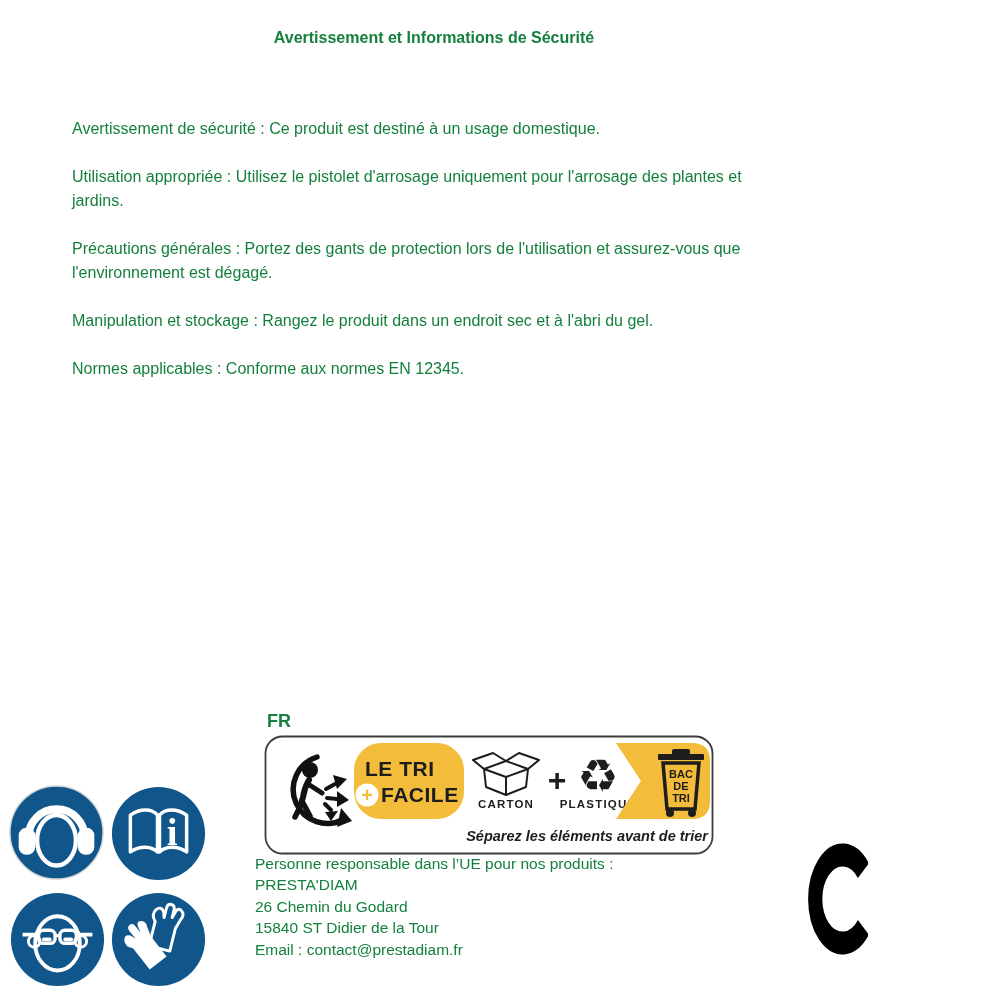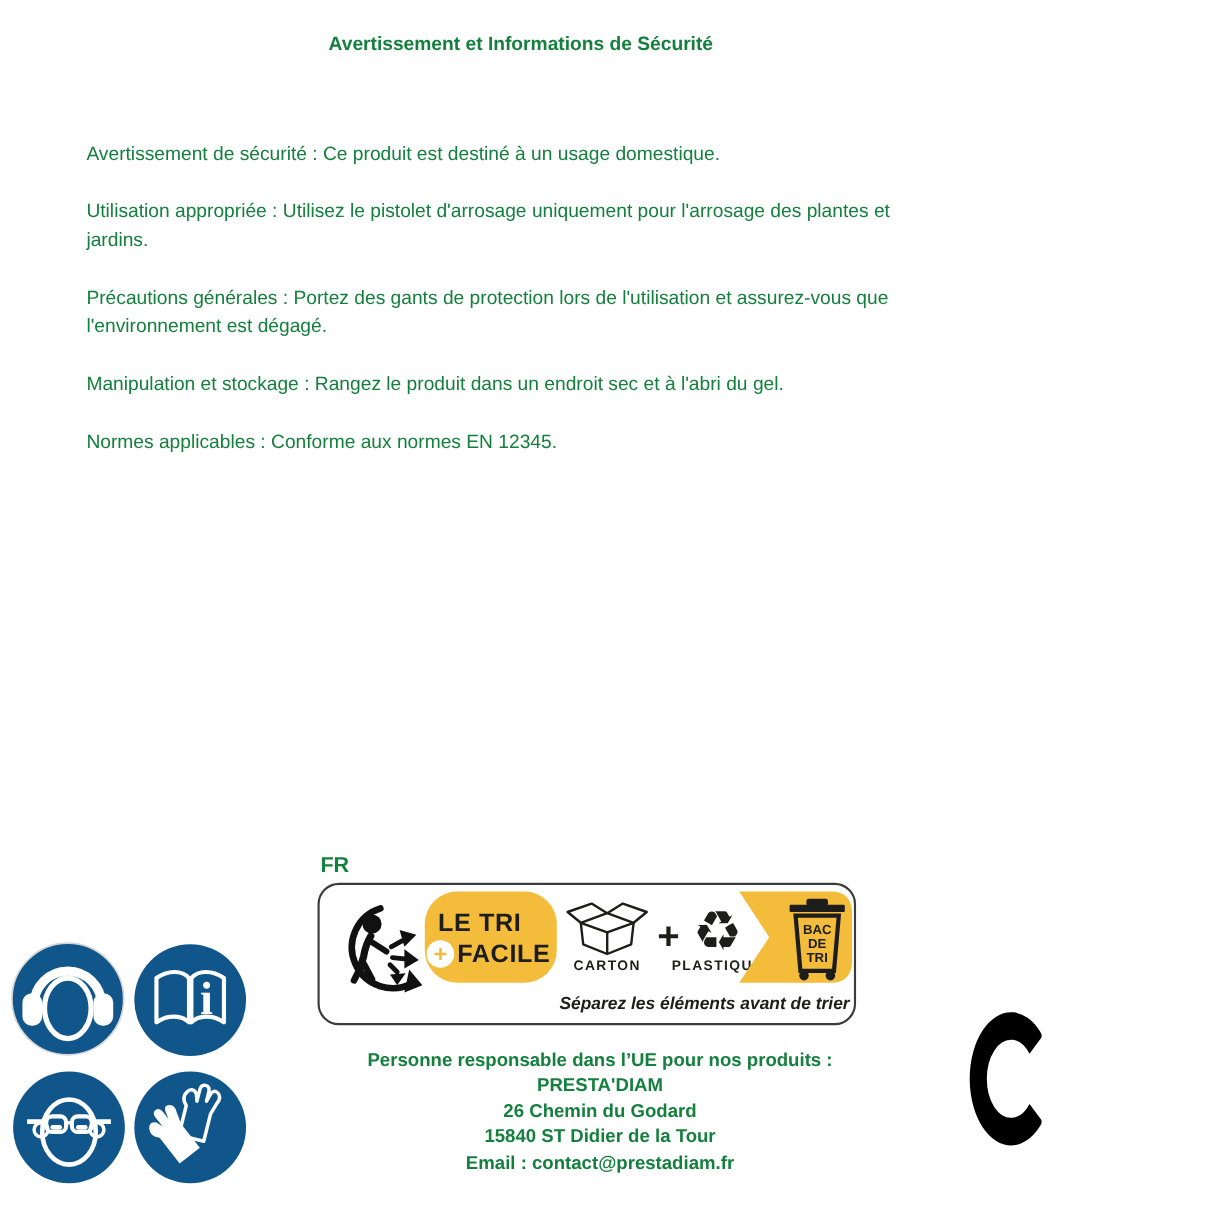--- a/index.html
+++ b/index.html
@@ -28,22 +28,22 @@
 
   .fr-label {
     position:absolute; left:267px; top:711px;
     font-size:18px; font-weight:bold;
   }
   .triman-logo { position:absolute; left:264px; top:735px; }
   .svg-label { font-family:"Liberation Sans", sans-serif; }
   .recycle-glyph { font-family:"DejaVu Sans", sans-serif; }
 
   .responsible-block {
-    position:absolute; left:255px; top:873px; width:490px;
-    text-align:center; font-size:15.5px; font-weight:bold; line-height:21.4px;
+    position:absolute; left:255px; top:853px; width:490px;
+    text-align:left; font-size:15.5px; font-weight:normal; line-height:21.4px;
   }
   .ce-mark { position:absolute; left:796px; top:843px; }
 </style>
 </head>
 <body>
 
 <div class="page">
 
   <div class="page-title">Avertissement et Informations de Sécurité</div>
 

